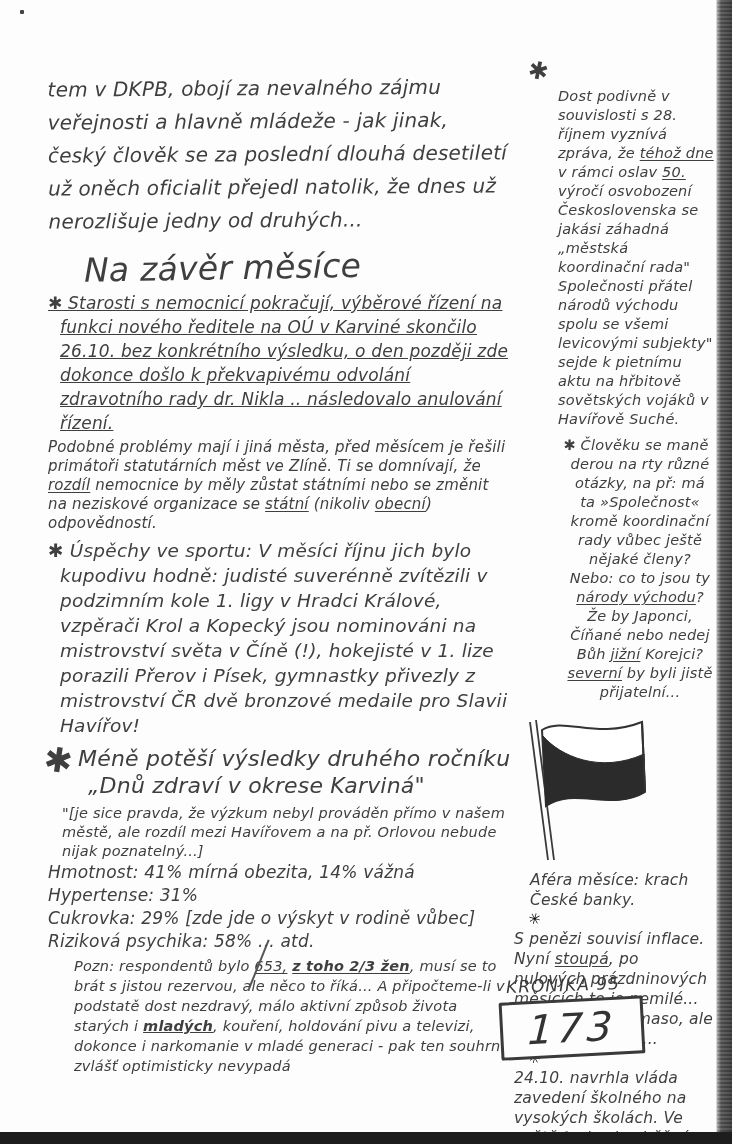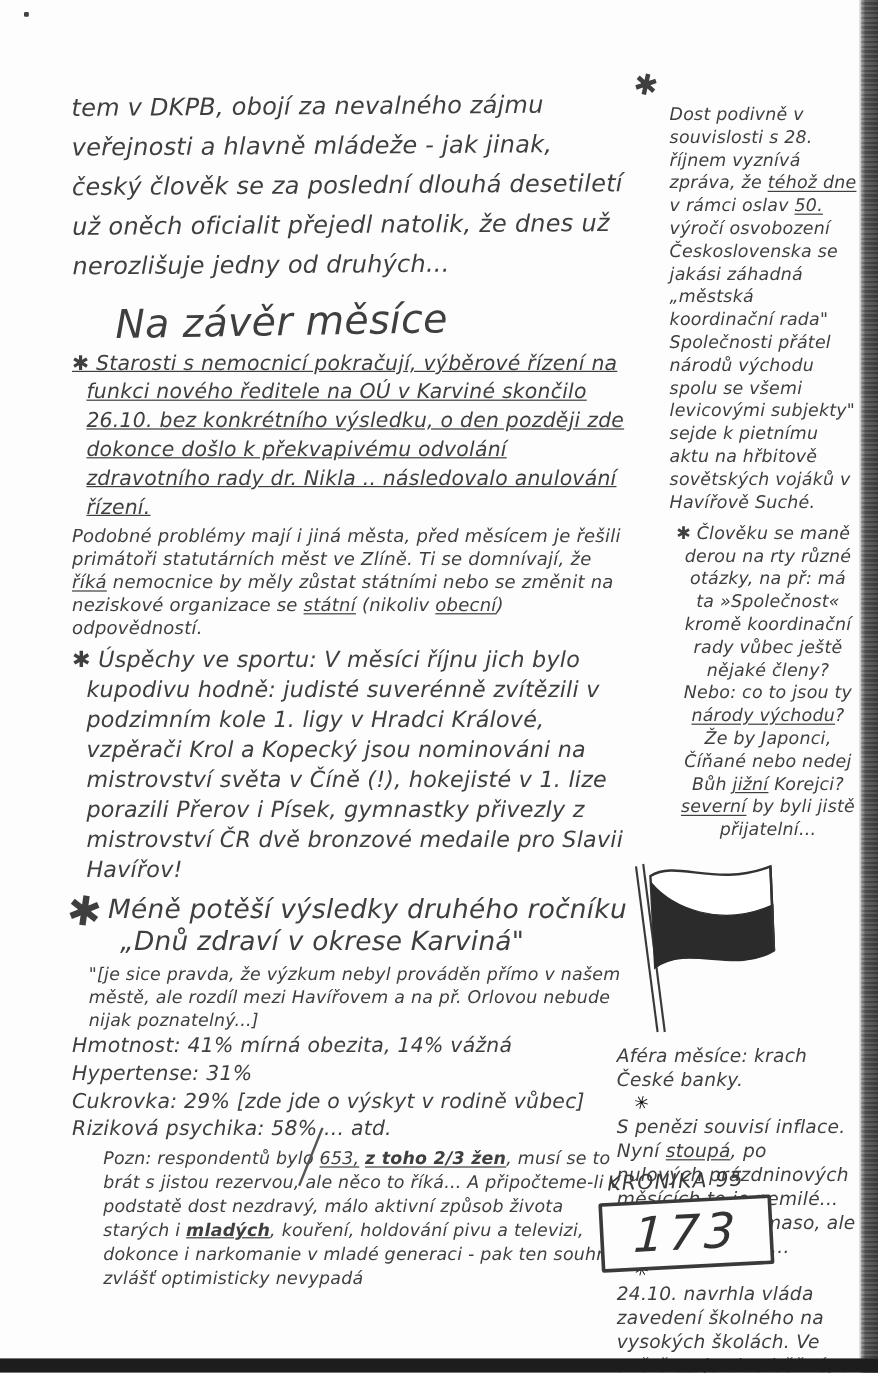--- a/index.html
+++ b/index.html
@@ -4,39 +4,39 @@
 <style>
   html,body{margin:0;padding:0;}
   body{
     width:732px;height:1144px;position:relative;overflow:hidden;
     background:#fdfdfd;
     font-family:"DejaVu Sans",sans-serif;
   }
   .hw{font-style:italic;color:#3f3f3f;letter-spacing:.2px;}
   .u{text-decoration:underline;text-underline-offset:2px;}
   .b{font-weight:bold;text-decoration:underline;}
-  .col-left{position:absolute;left:60px;top:72px;width:464px;}
+  .col-left{position:absolute;left:48px;top:72px;width:464px;}
   .col-right{position:absolute;left:514px;top:60px;width:200px;}
   .intro{font-size:20px;line-height:33px;transform:rotate(-.4deg);}
   .heading{font-size:33px;line-height:40px;margin:10px 0 4px 36px;transform:rotate(-1deg);}
   .p-hospital{font-size:17px;line-height:24px;margin-top:4px;text-indent:-12px;padding-left:12px;text-decoration:underline;}
   .p-cities{font-size:15px;line-height:19px;margin-top:3px;}
   .p-sport{font-size:18.5px;line-height:25px;margin-top:5px;text-indent:-12px;padding-left:12px;}
   .health-title{position:relative;margin-top:7px;padding-left:30px;font-size:22px;line-height:27px;}
   .health-title .line2{margin-left:10px;}
   .big-star{position:absolute;left:-4px;top:2px;font-size:34px;font-style:normal;transform:rotate(8deg);}
   .p-note{font-size:14.5px;line-height:19px;margin:5px 0 0 14px;}
   .p-q{font-size:17px;line-height:23px;margin-top:9px;}
   .stat{font-size:17px;line-height:23px;}
   .p-pozn{font-size:14.5px;line-height:20px;margin:3px 0 0 26px;}
   .r-star{font-size:24px;font-style:normal;color:#3f3f3f;margin-left:14px;line-height:24px;transform:rotate(12deg);width:30px;}
   .r-par{font-size:14.5px;line-height:19px;margin-top:3px;margin-left:44px;}
   .r-par2{margin-top:7px;text-indent:-8px;padding-left:8px;text-align:center;}
   .flag-wrap{margin:10px 0 0 0;}
-  .r-affair{font-size:15.5px;line-height:20px;margin-top:4px;}
+  .r-affair{font-size:15.5px;line-height:20px;margin-top:4px;margin-left:16px;}
   .small-star{font-size:15px;font-style:normal;margin:3px 0 1px 14px;line-height:15px;transform:rotate(15deg);width:20px;}
   .r-infl,.r-tuit{font-size:15.5px;line-height:20px;}
   .chronicle{position:absolute;left:506px;top:975px;font-size:17px;letter-spacing:1px;transform:rotate(-2deg);font-style:italic;color:#3a3a3a;}
   .pagebox{
     position:absolute;left:500px;top:999px;width:138px;height:52px;
     border:3px solid #3a3a3a;border-radius:2px;transform:rotate(-3deg);
     display:flex;align-items:center;justify-content:center;background:#fdfdfd;
   }
   .pagenum{font-size:40px;font-style:italic;color:#333;letter-spacing:4px;transform:skewX(-6deg);}
   .edge-right{
@@ -52,21 +52,21 @@
 </style>
 </head>
 <body>
 
 <div class="speck"></div>
 
 <div class="col-left">
   <div class="hw intro">tem v DKPB, obojí za nevalného zájmu veřejnosti a hlavně mládeže - jak jinak, český člověk se za poslední dlouhá desetiletí už oněch oficialit přejedl natolik, že dnes už nerozlišuje jedny od druhých...</div>
   <div class="hw heading">Na závěr měsíce</div>
   <div class="hw p-hospital">✱ Starosti s nemocnicí pokračují, výběrové řízení na funkci nového ředitele na OÚ v Karviné skončilo 26.10. bez konkrétního výsledku, o den později zde dokonce došlo k překvapivému odvolání zdravotního rady dr. Nikla .. následovalo anulování řízení.</div>
-  <div class="hw p-cities"><span>Podobné problémy mají i jiná města, před měsícem je řešili primátoři statutárních měst ve Zlíně. Ti se domnívají, že </span><span class="u">říká</span><span> nemocnice by měly zůstat státními nebo se změnit na neziskové organizace se </span><span class="u">státní</span><span> (nikoliv </span><span class="u">obecní</span><span>) odpovědností.</span></div>
+  <div class="hw p-cities"><span>Podobné problémy mají i jiná města, před měsícem je řešili primátoři statutárních měst ve Zlíně. Ti se domnívají, že </span><span class="u">rozdíl</span><span> nemocnice by měly zůstat státními nebo se změnit na neziskové organizace se </span><span class="u">státní</span><span> (nikoliv </span><span class="u">obecní</span><span>) odpovědností.</span></div>
   <div class="hw p-sport">✱ Úspěchy ve sportu: V měsíci říjnu jich bylo kupodivu hodně: judisté suverénně zvítězili v podzimním kole 1. ligy v Hradci Králové, vzpěrači Krol a Kopecký jsou nominováni na mistrovství světa v Číně (!), hokejisté v 1. lize porazili Přerov i Písek, gymnastky přivezly z mistrovství ČR dvě bronzové medaile pro Slavii Havířov!</div>
   <div class="hw health-title">
     <span class="big-star">✱</span>
     <div>Méně potěší výsledky druhého ročníku</div>
     <div class="line2">„Dnů zdraví v okrese Karviná"</div>
   </div>
   <div class="hw p-note">"[je sice pravda, že výzkum nebyl prováděn přímo v našem městě, ale rozdíl mezi Havířovem a na př. Orlovou nebude nijak poznatelný...]</div>
   <div class="hw stat">Hmotnost: 41% mírná obezita, 14% vážná</div>
   <div class="hw stat">Hypertense: 31%</div>
   <div class="hw stat">Cukrovka: 29% [zde jde o výskyt v rodině vůbec]</div>

